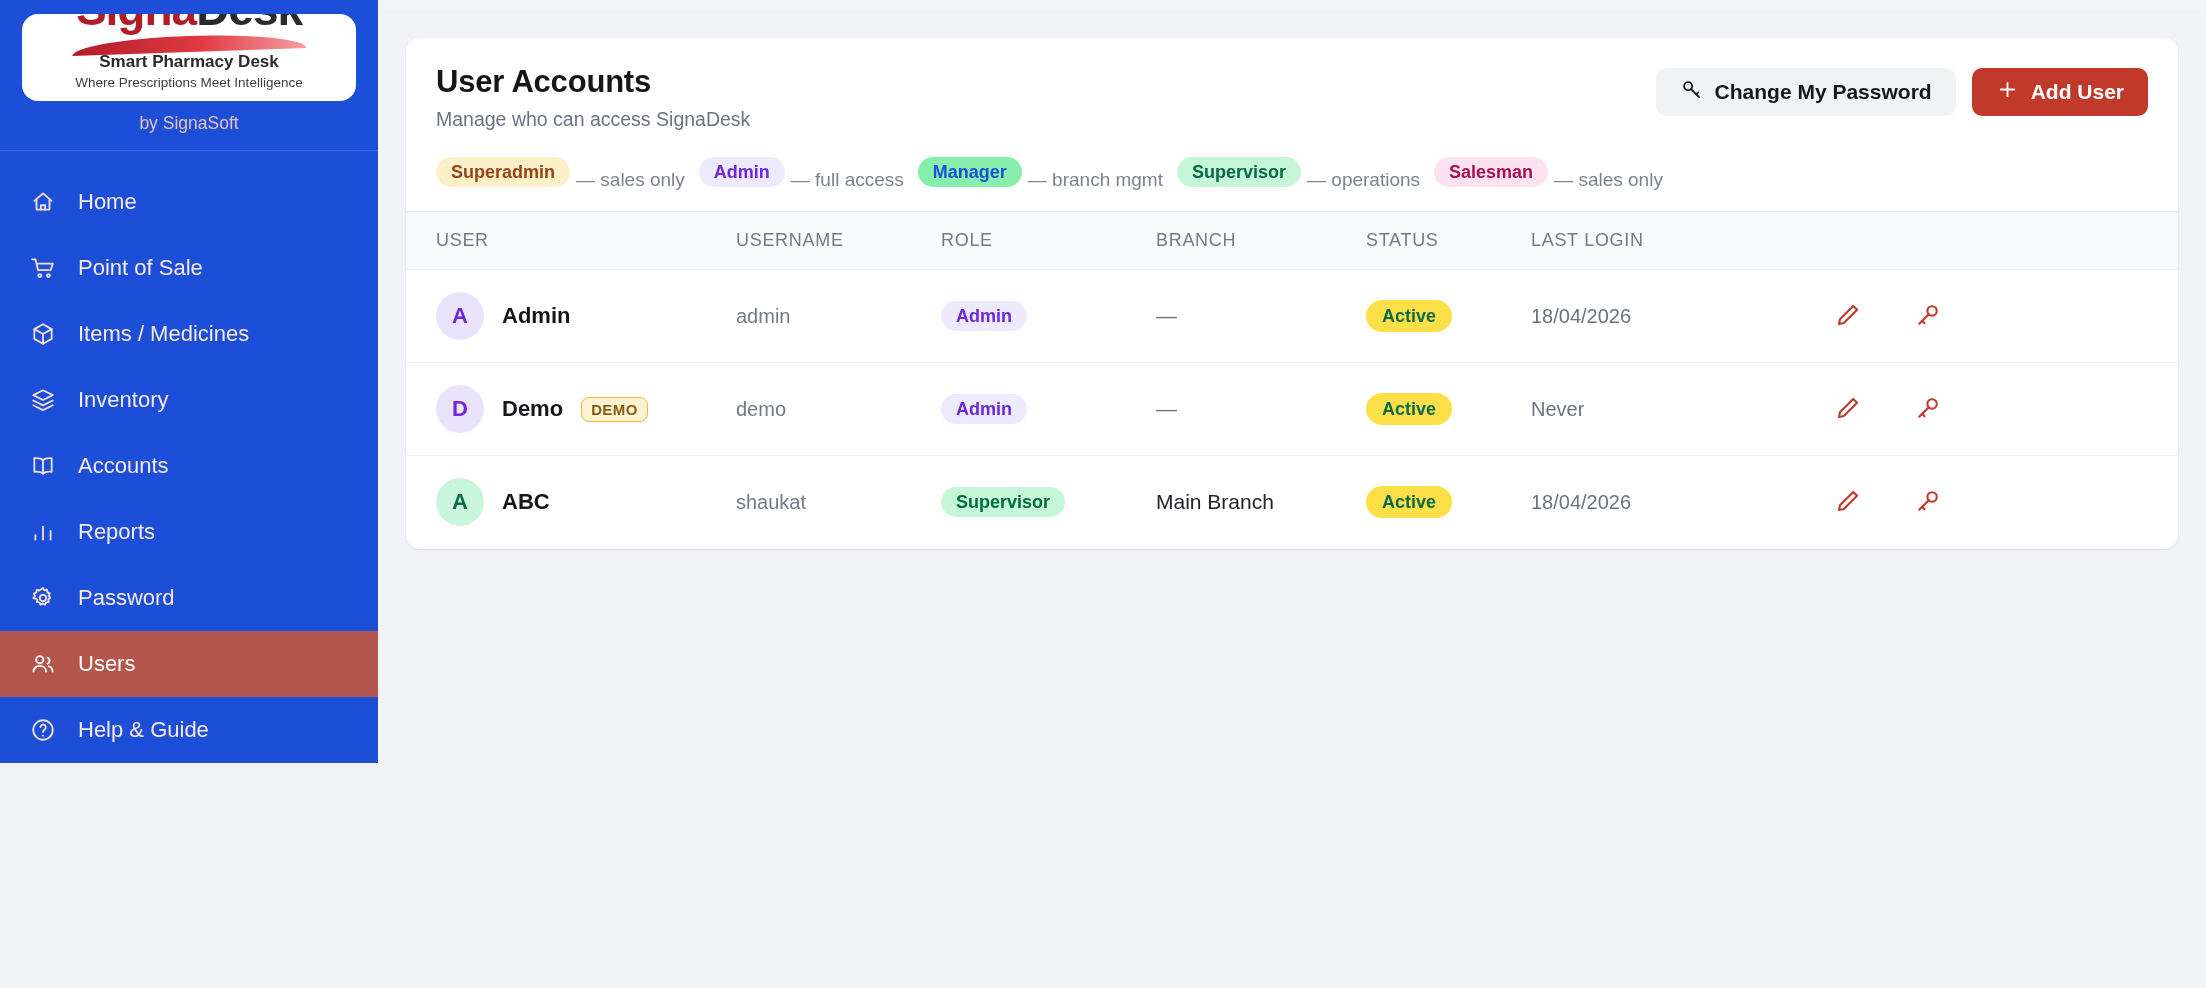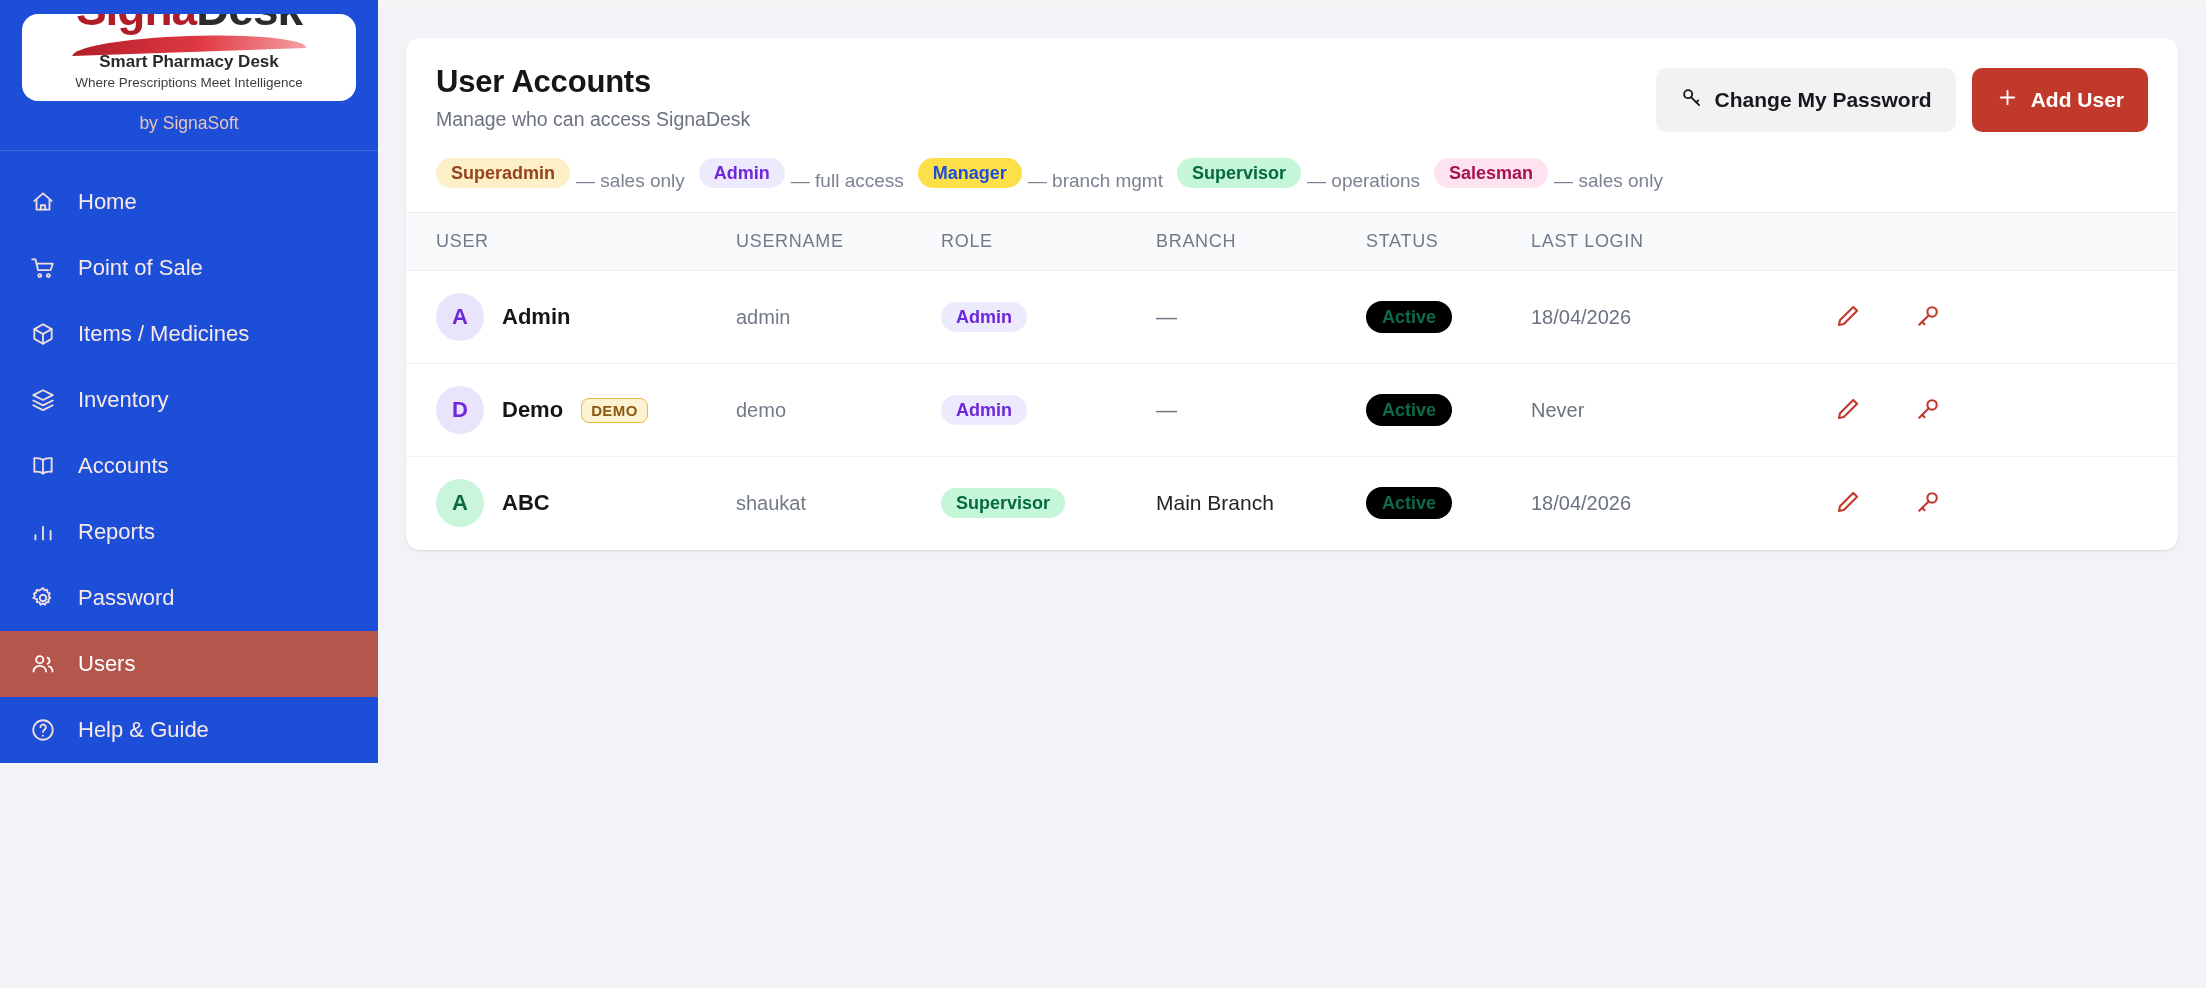--- a/index.html
+++ b/index.html
@@ -82,21 +82,21 @@
   .head-left { flex:1; }
   .page-title { font-size:31px; font-weight:bold; color:#14161a; letter-spacing:-0.2px; }
   .page-sub { font-size:19.5px; color:#6b7280; margin-top:8px; }
   .head-actions { display:flex; align-items:center; gap:16px; padding-top:4px; }
 
   .btn {
     display:inline-flex; align-items:center; gap:12px;
     border:none; border-radius:10px; cursor:pointer;
     font-family:"Liberation Sans", sans-serif;
     font-size:21px; font-weight:bold;
-    height:64px; padding:0 24px; white-space:nowrap;
+    height:48px; padding:0 24px; white-space:nowrap;
   }
   .btn-ghost { background:#f1f2f4; color:#17181b; }
   .btn-primary { background:#c0392b; color:#ffffff; }
   .btn svg { width:23px; height:23px; fill:none; stroke-width:1.9;
     stroke-linecap:round; stroke-linejoin:round; }
   .btn-ghost svg { stroke:#17181b; }
   .btn-primary svg { stroke:#ffffff; }
 
   .legend {
     display:flex; align-items:center; flex-wrap:nowrap;
@@ -104,21 +104,21 @@
     font-size:19px; color:#6b7280; white-space:nowrap;
   }
   .legend .sep { color:#7b8290; margin:16px 4px 0 6px; }
   .chip {
     display:inline-flex; align-items:center; justify-content:center;
     border-radius:999px; font-size:18px; font-weight:bold;
     padding:6px 15px; line-height:1;
   }
   .chip-superadmin { background:#fdf0c9; color:#96451a; }
   .chip-admin      { background:#eeeafd; color:#6d28d9; }
-  .chip-manager    { background:#fde047; color:#1d4ed8; }
+  .chip-manager    { background:#86efac; color:#1d4ed8; }
   .chip-supervisor { background:#c5f6d8; color:#056a42; }
   .chip-salesman   { background:#fce3ef; color:#a8114f; }
 
   table { width:100%; border-collapse:collapse; }
   thead th {
     background:#f9fafb;
     text-align:left;
     font-size:18px; font-weight:normal; letter-spacing:0.7px;
     color:#73798a;
     padding:18px 0 18px 0;
@@ -150,21 +150,21 @@
     border:1.6px solid #e8b93a; background:#fdf3d3; color:#8a5a10;
     border-radius:8px; font-size:15px; font-weight:bold;
     padding:4px 9px; letter-spacing:0.4px; line-height:1;
   }
   .username-txt { font-size:20px; color:#737a87; }
   .branch-txt   { font-size:21px; color:#22242a; }
   .dash         { font-size:21px; color:#6b7280; }
   .login-txt    { font-size:20px; color:#6b7280; }
   .status-pill {
     display:inline-flex; align-items:center; justify-content:center;
-    background:#000000; color:#0c6a46;
+    background:#fde047; color:#0c6a46;
     border-radius:999px; font-size:18px; font-weight:bold;
     padding:7px 16px; line-height:1;
   }
   .row-actions { display:flex; align-items:center; gap:46px; padding-right:30px; justify-content:flex-start; }
   .act-btn { width:34px; height:34px; display:flex; align-items:center; justify-content:center; cursor:pointer; background:none; border:none; padding:0; }
   .act-btn svg { width:28px; height:28px; fill:none; stroke:#c0392b; stroke-width:1.8;
     stroke-linecap:round; stroke-linejoin:round; }
 </style>
 </head>
 <body>

